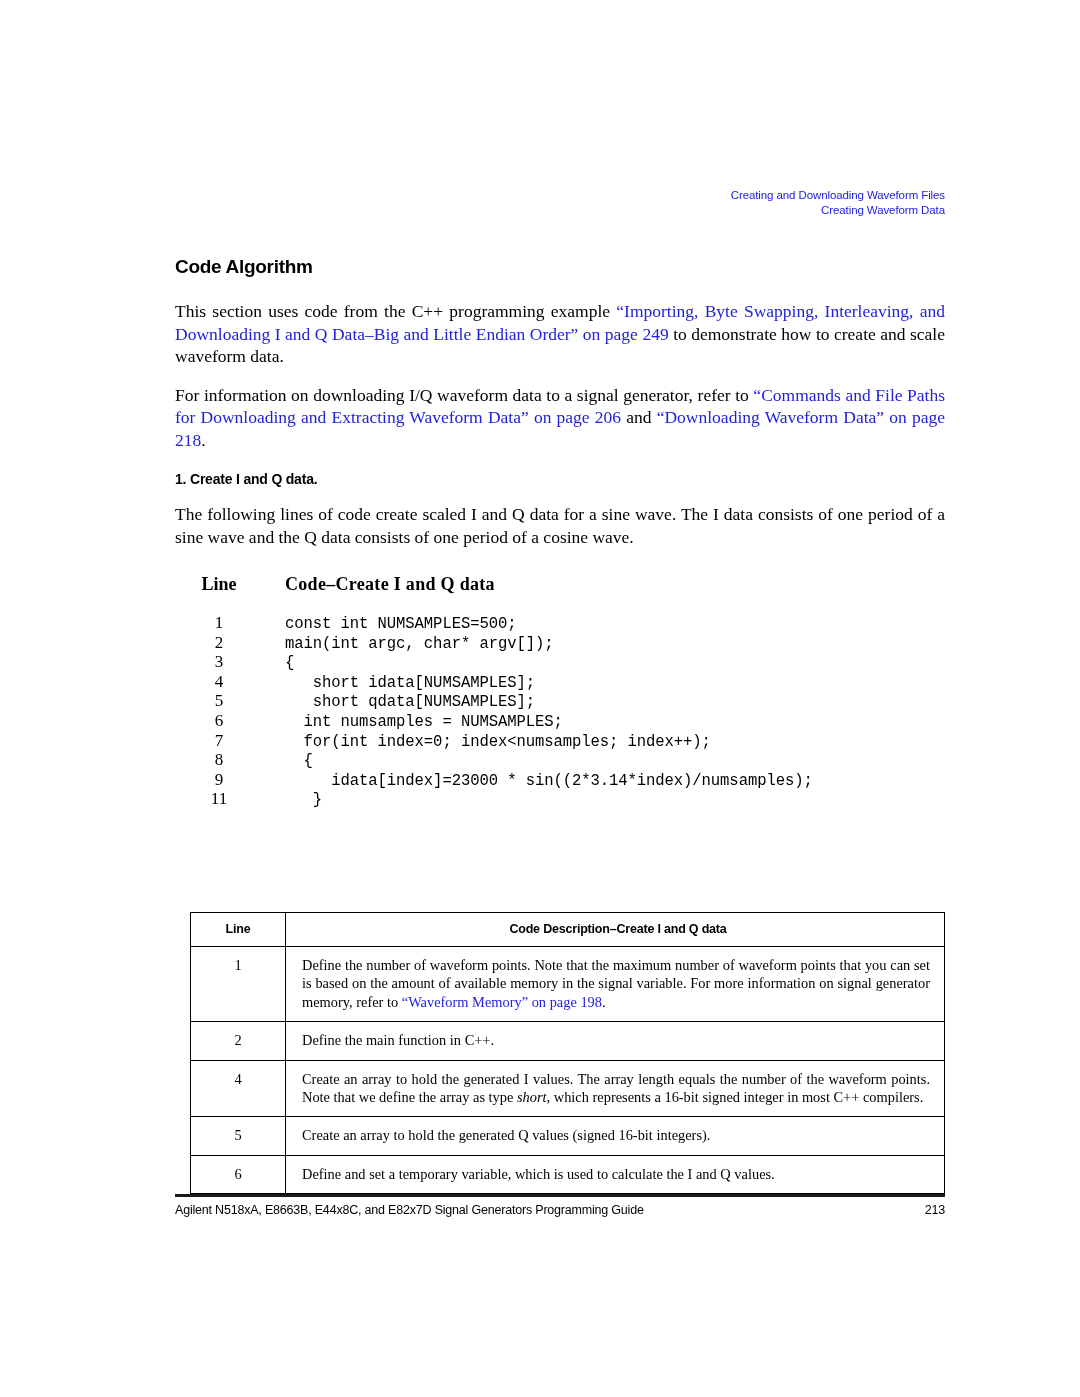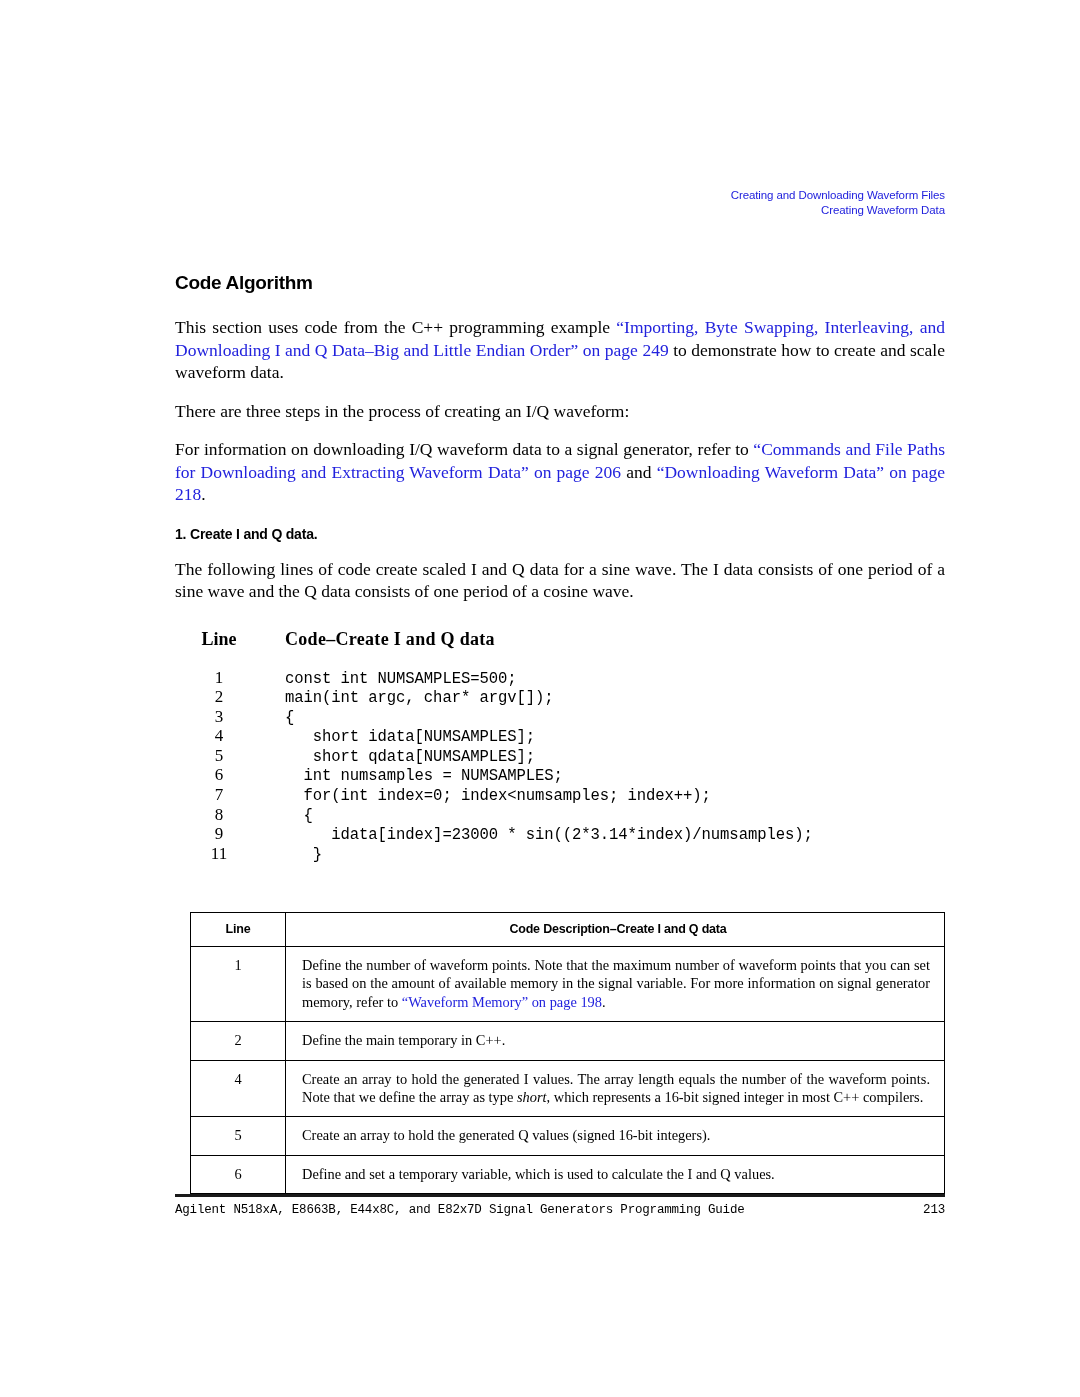--- a/index.html
+++ b/index.html
@@ -35,21 +35,21 @@
     line-height: 15px;
     color: #2222dd;
     letter-spacing: -0.1px;
   }
   .run-header div { white-space: nowrap; }
 
   
   .content {
     position: absolute;
     left: 175px;
-    top: 272px;
+    top: 256px;
     width: 770px;
   }
 
   h1.sect-title {
     font-family: "Liberation Sans", "DejaVu Sans", sans-serif;
     font-size: 19px;
     font-weight: bold;
     margin: 0 0 22px 0;
     letter-spacing: -0.3px;
     color: #000;
@@ -184,21 +184,21 @@
     background: #1a1a1a;
   }
   .footer {
     position: absolute;
     left: 175px;
     top: 1203px;
     width: 770px;
     display: flex;
     justify-content: space-between;
     align-items: baseline;
-    font-family: Liberation Mono, monospace;
+    font-family: Liberation Sans, sans-serif;
     font-size: 12.5px;
     letter-spacing: -0.2px;
     color: #000;
   }
 </style>
 </head>
 <body>
 
 <div class="page">
 
@@ -206,21 +206,20 @@
     <div>Creating and Downloading Waveform Files</div>
     <div>Creating Waveform Data</div>
   </div>
 
   <div class="content">
 
     <h1 class="sect-title">Code Algorithm</h1>
 
     <p class="body"><span>This section uses code from the C++ programming example </span><span class="xref">“Importing, Byte Swapping, Interleaving, and Downloading I and Q Data–Big and Little Endian Order” on page 249</span><span> to demonstrate how to create and scale waveform data.</span></p>
 
-    <p class="body">There are three steps in the process of creating an I/Q waveform:</p>
 
 
     <p class="body"><span>For information on downloading I/Q waveform data to a signal generator, refer to </span><span class="xref">“Commands and File Paths for Downloading and Extracting Waveform Data” on page 206</span><span> and </span><span class="xref">“Downloading Waveform Data” on page 218</span><span>.</span></p>
 
     <h2 class="sub-title">1. Create I and Q data.</h2>
 
     <p class="body last">The following lines of code create scaled I and Q data for a sine wave. The I data consists of one period of a sine wave and the Q data consists of one period of a cosine wave.</p>
 
     <div class="code-block">
       <div class="code-head">
@@ -279,21 +278,21 @@
         <th class="th-desc">Code Description–Create I and Q data</th>
       </tr>
     </thead>
     <tbody>
       <tr>
         <td class="c-line">1</td>
         <td class="c-desc"><span>Define the number of waveform points. Note that the maximum number of waveform points that you can set is based on the amount of available memory in the signal variable. For more information on signal generator memory, refer to </span><span class="xref">“Waveform Memory” on page 198</span><span>.</span></td>
       </tr>
       <tr>
         <td class="c-line">2</td>
-        <td class="c-desc"><span>Define the main temporary in C++.</span></td>
+        <td class="c-desc"><span>Define the main function in C++.</span></td>
       </tr>
       <tr>
         <td class="c-line">4</td>
         <td class="c-desc"><span>Create an array to hold the generated I values. The array length equals the number of the waveform points. Note that we define the array as type </span><em class="it">short</em><span>, which represents a 16-bit signed integer in most C++ compilers.</span></td>
       </tr>
       <tr>
         <td class="c-line">5</td>
         <td class="c-desc"><span>Create an array to hold the generated Q values (signed 16-bit integers).</span></td>
       </tr>
       <tr>

